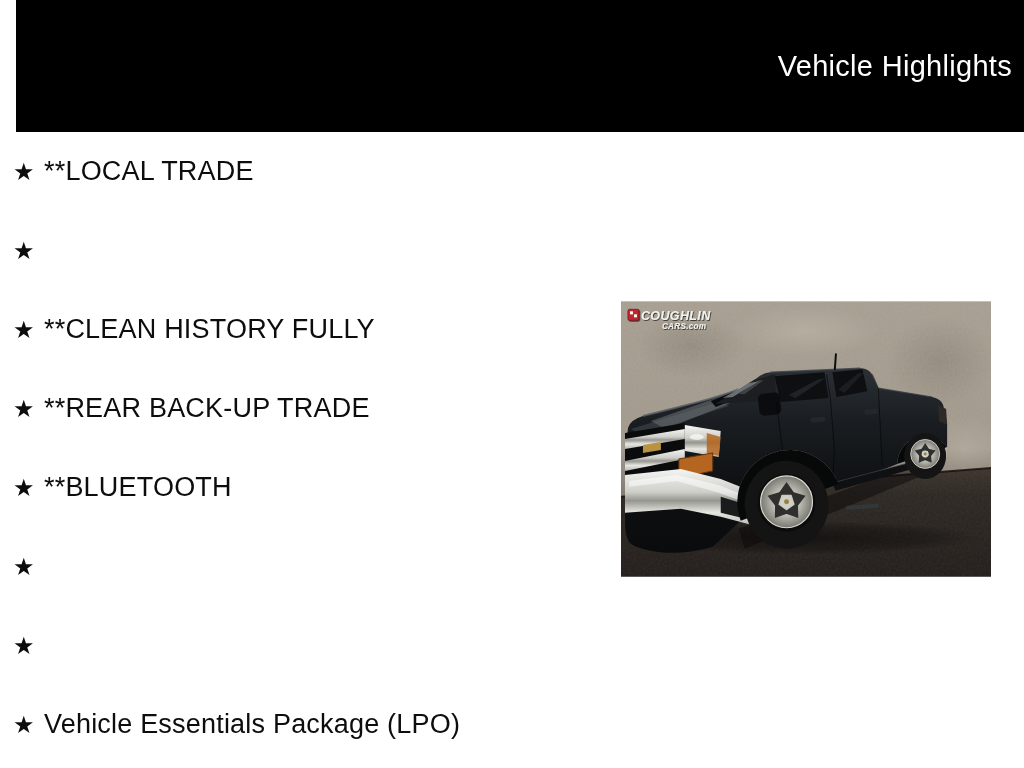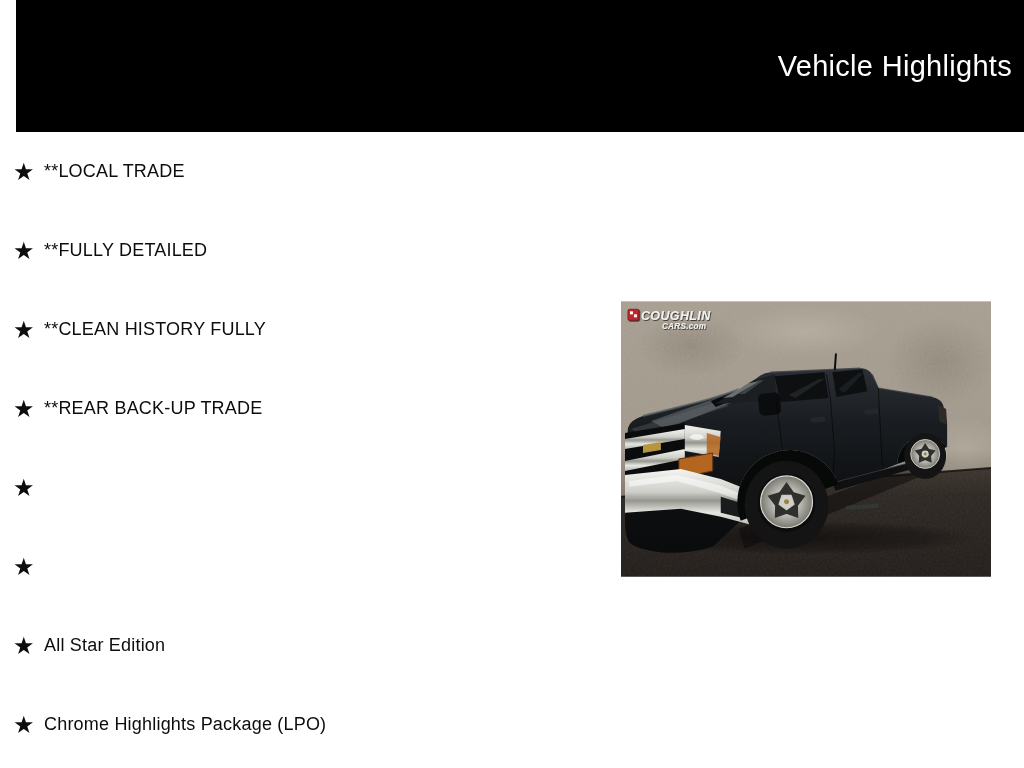--- a/index.html
+++ b/index.html
@@ -37,21 +37,21 @@
     padding-left: 13px;
   }
   .bullet-star {
     font-size: 24px;
     color: #0d0d0d;
     width: 31px;
     flex: 0 0 31px;
     line-height: 1;
   }
   .item-label {
-    font-size: 18px;
+    font-size: 27px;
     color: #0d0d0d;
     letter-spacing: 0.2px;
     white-space: nowrap;
   }
   .vehicle-photo {
     position: absolute;
     left: 621px; top: 301px;
     width: 370px; height: 276px;
   }
   .vehicle-photo svg { display: block; width: 370px; height: 276px; }
@@ -63,43 +63,42 @@
   <span class="page-title">Vehicle Highlights</span>
 </div>
 
 <ul class="highlights-list">
   <li>
     <span class="bullet-star">★</span>
     <span class="item-label">**LOCAL TRADE</span>
   </li>
   <li>
     <span class="bullet-star">★</span>
-    <span class="item-label">**FULLY DETAILED</span>
   </li>
   <li>
     <span class="bullet-star">★</span>
     <span class="item-label">**CLEAN HISTORY FULLY</span>
   </li>
   <li>
     <span class="bullet-star">★</span>
     <span class="item-label">**REAR BACK-UP TRADE</span>
   </li>
   <li>
     <span class="bullet-star">★</span>
-  </li>
-  <li>
-    <span class="bullet-star">★</span>
-  </li>
-  <li>
-    <span class="bullet-star">★</span>
-    <span class="item-label">All Star Edition</span>
-  </li>
-  <li>
-    <span class="bullet-star">★</span>
-    <span class="item-label">Chrome Highlights Package (LPO)</span>
+    <span class="item-label">**BLUETOOTH</span>
+  </li>
+  <li>
+    <span class="bullet-star">★</span>
+  </li>
+  <li>
+    <span class="bullet-star">★</span>
+  </li>
+  <li>
+    <span class="bullet-star">★</span>
+    <span class="item-label">Vehicle Essentials Package (LPO)</span>
   </li>
 </ul>
 
 <div class="vehicle-photo" role="img" aria-label="Black Chevrolet Silverado crew cab pickup truck, front three-quarter view, parked against a tan textured wall with dark floor">
   <svg viewBox="0 0 371 276" xmlns="http://www.w3.org/2000/svg">
     <defs>
       <linearGradient id="bodyG" x1="0" y1="0" x2="0" y2="1">
         <stop offset="0" stop-color="#2b3036"></stop>
         <stop offset="0.3" stop-color="#191d21"></stop>
         <stop offset="0.65" stop-color="#0e1012"></stop>

